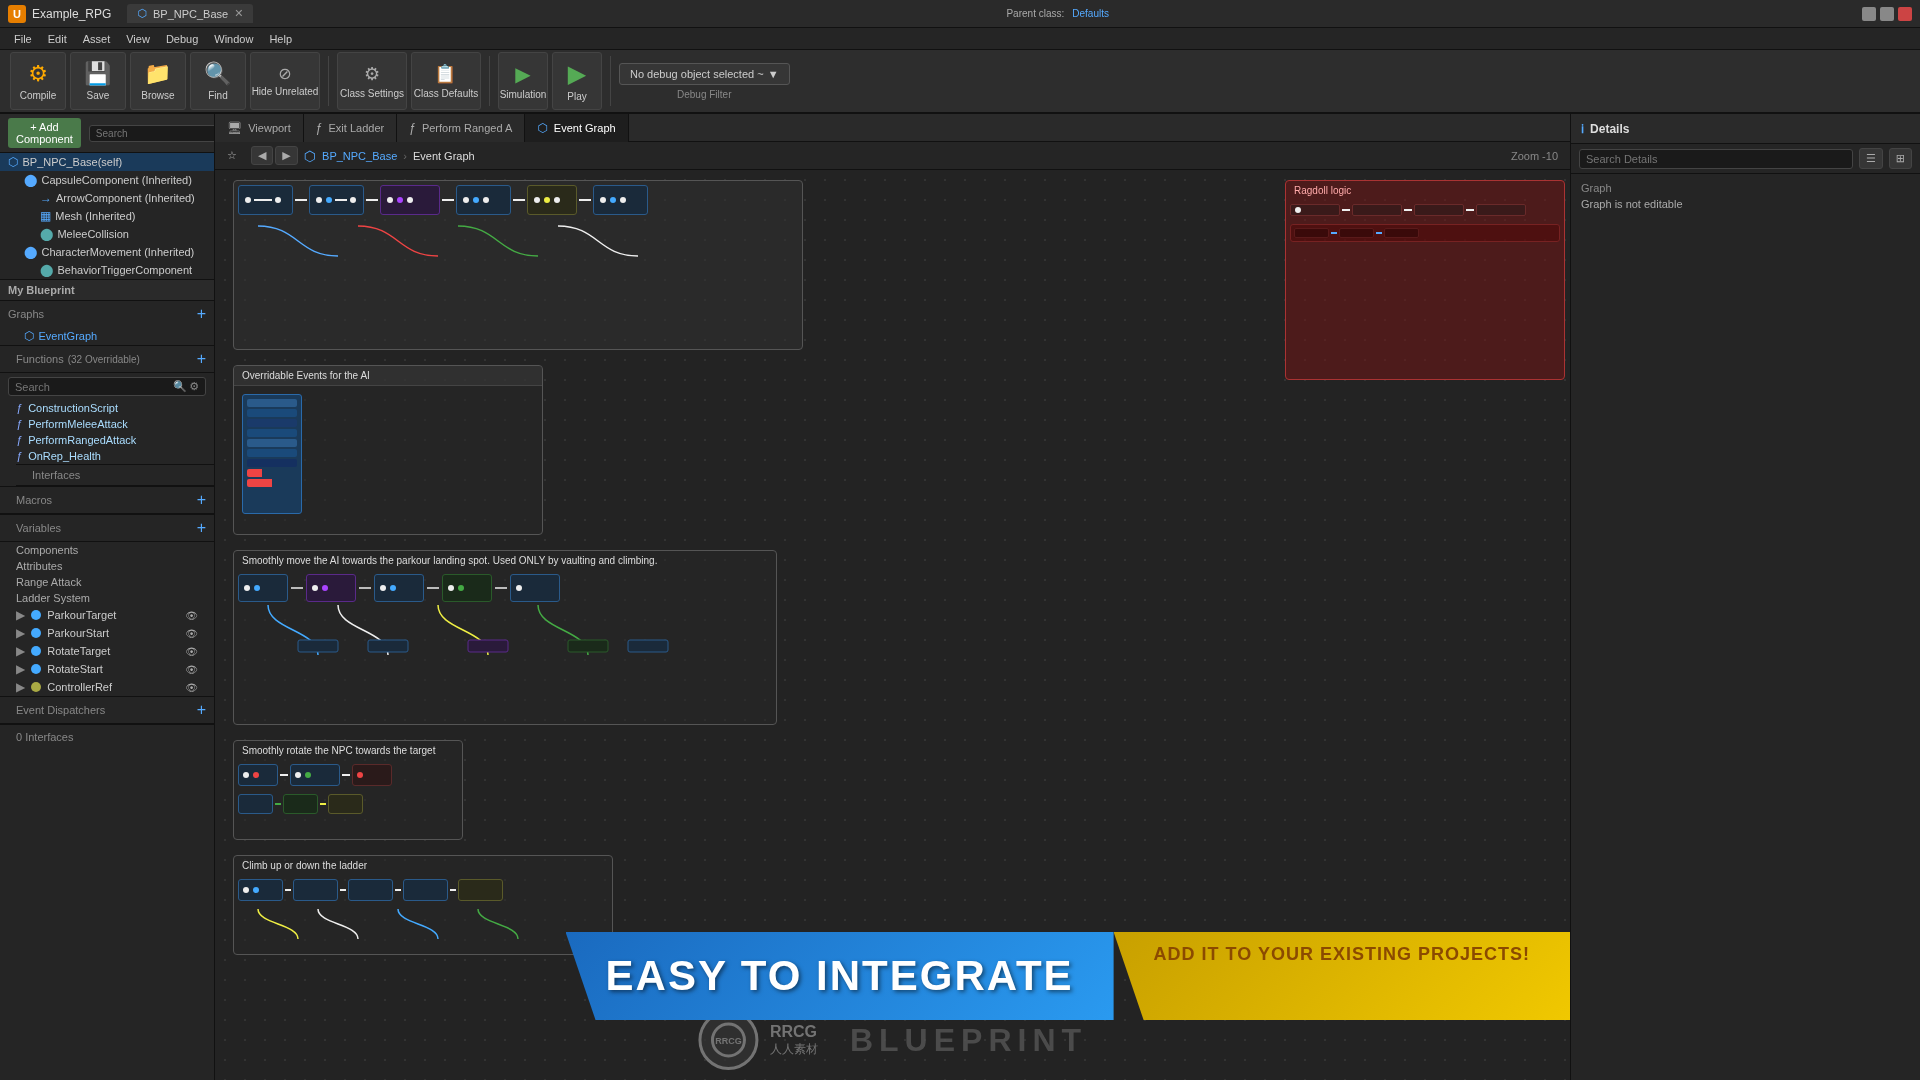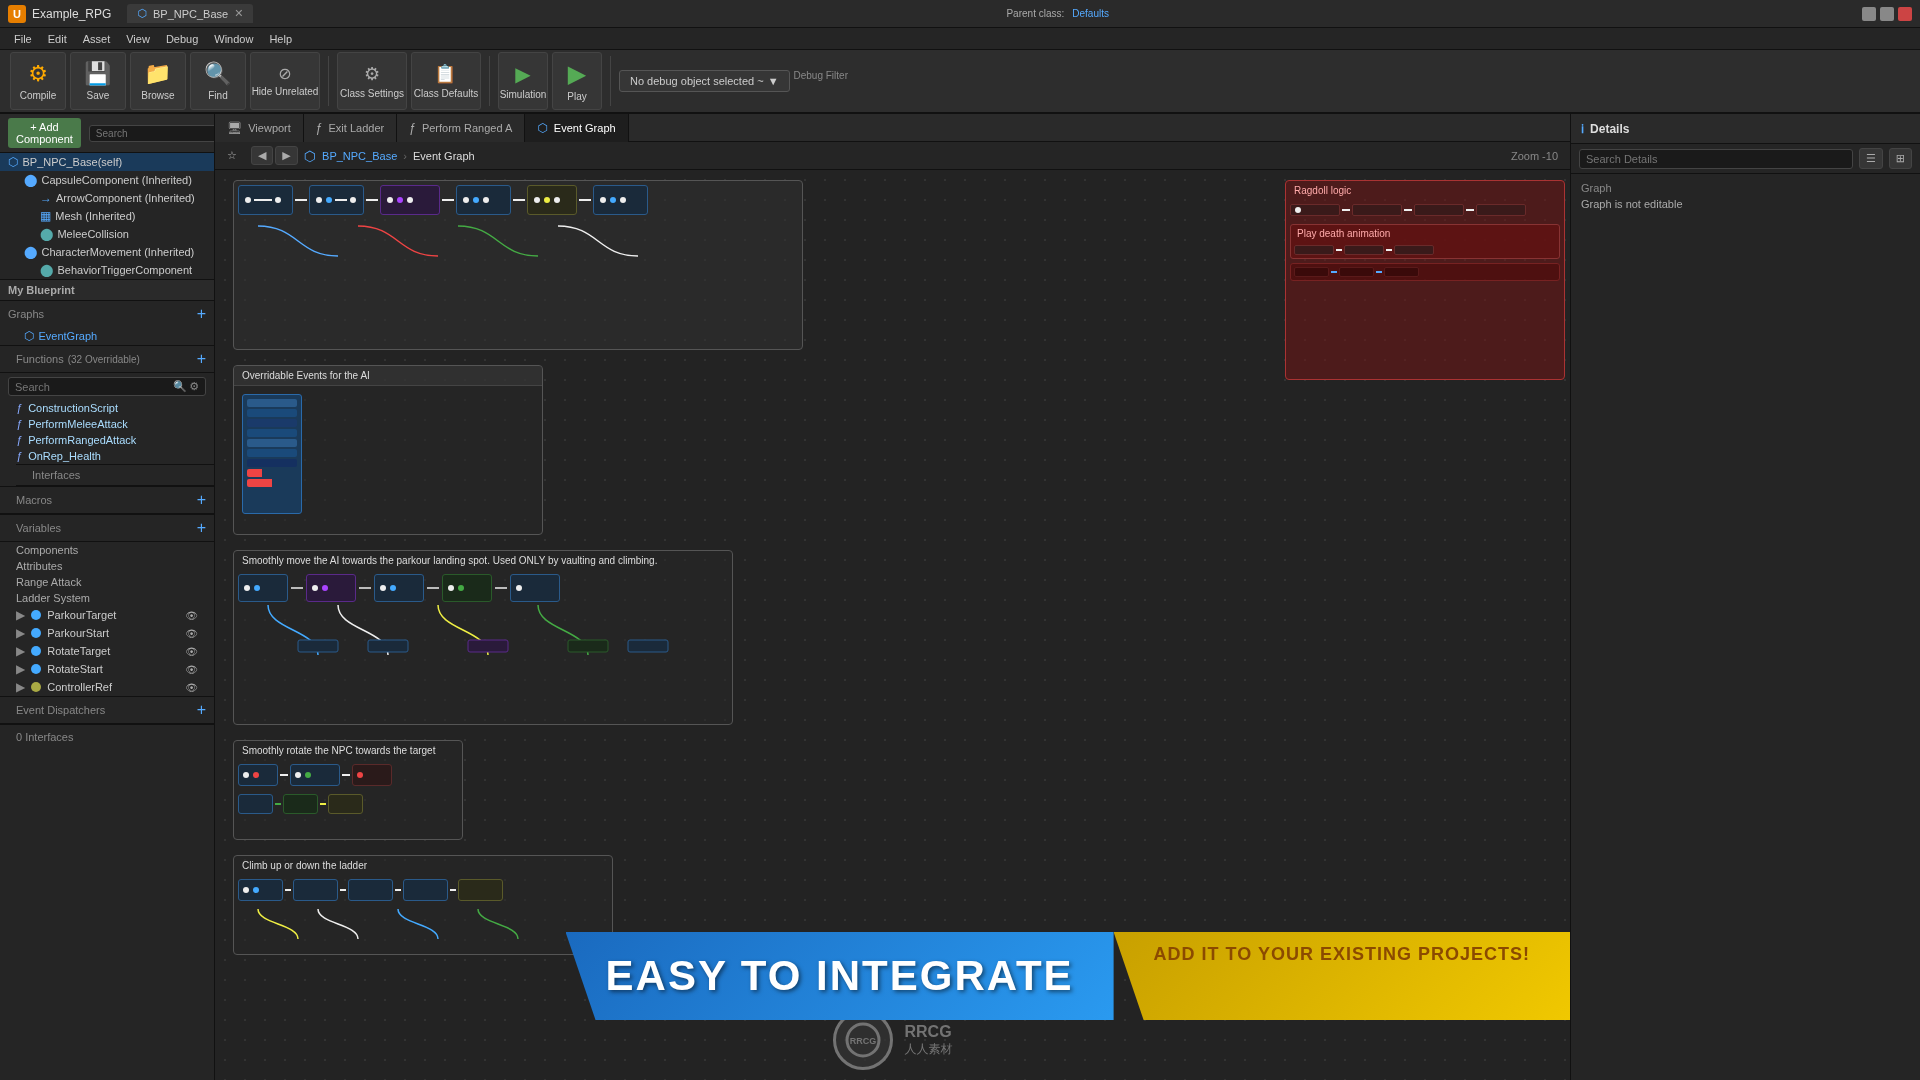--- a/index.html
+++ b/index.html
@@ -172,21 +172,21 @@
   <div class="toolbar-sep"></div>
   <div class="sim-btn">
     <div class="sim-icon">▶</div>
     <span>Simulation</span>
   </div>
   <div class="sim-btn">
     <div class="sim-icon" style="color:#5a5; font-size:24px;">▶</div>
     <span>Play</span>
   </div>
   <div class="toolbar-sep"></div>
-  <div style="display:flex; flex-direction:row; gap:4px;">
+  <div style="display:flex; flex-direction:column; gap:4px;">
     <div class="debug-selector">
       <span>No debug object selected ~</span>
       <span>▼</span>
     </div>
     <div style="text-align:center; font-size:10px; color:#888;">Debug Filter</div>
   </div>
 </div>
 
 <div id="main">
 
@@ -430,30 +430,20 @@
                 </div>
               <div style="width:8px; height:1.5px; background:#eee;"></div>
               <div style="background:#3a1a1a; border:1px solid #6a2a2a; border-radius:2px; height:12px; width:50px;"></div>
               <div style="width:8px; height:1.5px; background:#eee;"></div>
               <div style="background:#3a1a1a; border:1px solid #6a2a2a; border-radius:2px; height:12px; width:50px;"></div>
               <div style="width:8px; height:1.5px; background:#eee;"></div>
               <div style="background:#3a1a1a; border:1px solid #6a2a2a; border-radius:2px; height:12px; width:50px;"></div>
             </div>
           </div>
 
-          <div style="background:rgba(100,15,15,0.7); border:1px solid #833; border-radius:3px; margin:4px; overflow:hidden;">
-            <div style="padding:3px 6px; font-size:10px; color:#faa;">Play death animation</div>
-            <div style="padding:3px; display:flex; gap:2px; align-items:center;">
-              <div style="background:#3a1a1a; border:1px solid #6a2a2a; border-radius:2px; height:10px; width:40px;"></div>
-              <div style="width:6px; height:1.5px; background:#eee;"></div>
-              <div style="background:#3a1a1a; border:1px solid #6a2a2a; border-radius:2px; height:10px; width:40px;"></div>
-              <div style="width:6px; height:1.5px; background:#eee;"></div>
-              <div style="background:#3a1a1a; border:1px solid #6a2a2a; border-radius:2px; height:10px; width:40px;"></div>
-            </div>
-          </div>
 
           <div style="background:rgba(80,10,10,0.6); border:1px solid #722; border-radius:3px; margin:4px; padding:3px;">
             <div style="display:flex; gap:2px; align-items:center;">
               <div style="background:#3a0a0a; border:1px solid #5a1a1a; border-radius:2px; height:10px; width:35px;"></div>
               <div style="width:6px; height:1.5px; background:#5af;"></div>
               <div style="background:#3a0a0a; border:1px solid #5a1a1a; border-radius:2px; height:10px; width:35px;"></div>
               <div style="width:6px; height:1.5px; background:#5af;"></div>
               <div style="background:#3a0a0a; border:1px solid #5a1a1a; border-radius:2px; height:10px; width:35px;"></div>
             </div>
           </div>
@@ -474,21 +464,21 @@
               <div style="background:#2a5a8a; height:8px; border-radius:2px;"></div>
               <div style="background:#1a4a7a; height:8px; border-radius:2px;"></div>
               <div style="background:#153060; height:8px; border-radius:2px;"></div>
               <div style="background:#1a3a5a; height:8px; border-radius:2px; background: linear-gradient(90deg, #e44 0 30%, #1a3a5a 30%);"></div>
               <div style="background:#1a3a5a; height:8px; border-radius:2px; background: linear-gradient(90deg, #e44 0 50%, #1a3a5a 50%);"></div>
             </div>
           </div>
         </div>
       </div>
 
-      <div style="position:absolute; left:18px; top:380px; width:500px; height:175px; overflow:hidden;">
+      <div style="position:absolute; left:18px; top:380px; width:544px; height:175px; overflow:hidden;">
         <div style="background:rgba(40,40,40,0.5); border:1px solid #555; border-radius:4px; height:100%; overflow:hidden;">
           <div style="padding:4px 8px; font-size:10px; color:#ddd;">Smoothly move the AI towards the parkour landing spot. Used ONLY by vaulting and climbing.</div>
 
           <div style="padding:4px; display:flex; flex-wrap:wrap; gap:3px; align-items:flex-start; overflow:hidden;">
             <div style="display:flex; gap:3px; align-items:center; flex-wrap:wrap;">
               <div style="background:#1a2a3a; border:1px solid #2a5a8a; border-radius:3px; padding:2px 4px; height:28px; min-width:50px; display:flex; align-items:center; gap:2px;">
                 <div class="mini-pin" style="background:#eee;"></div>
                   <div class="mini-pin" style="background:#4af;"></div>
               </div>
               <svg width="12" height="20">
@@ -598,20 +588,21 @@
         <div class="rrcg-circle">
           <svg width="40" height="40" viewBox="0 0 40 40">
             <circle cx="20" cy="20" r="16" fill="none" stroke="#888" stroke-width="3"></circle>
             <text x="20" y="24" text-anchor="middle" fill="#888" font-size="9" font-weight="bold">RRCG</text>
           </svg>
         </div>
         <div>
           <div style="color:#888; font-size:16px; font-weight:bold;">RRCG</div>
           <div style="color:#888; font-size:12px;">人人素材</div>
         </div>
+        <div class="blueprint-text">BLUEPRINT</div>
       </div>
 
       <div id="promo-overlay">
         <div class="promo-banner-blue">
           <div class="promo-blue-text">EASY TO INTEGRATE</div>
         </div>
         <div class="promo-banner-yellow">
           <div class="promo-yellow-text">ADD IT TO YOUR EXISTING PROJECTS!</div>
         </div>
       </div>

